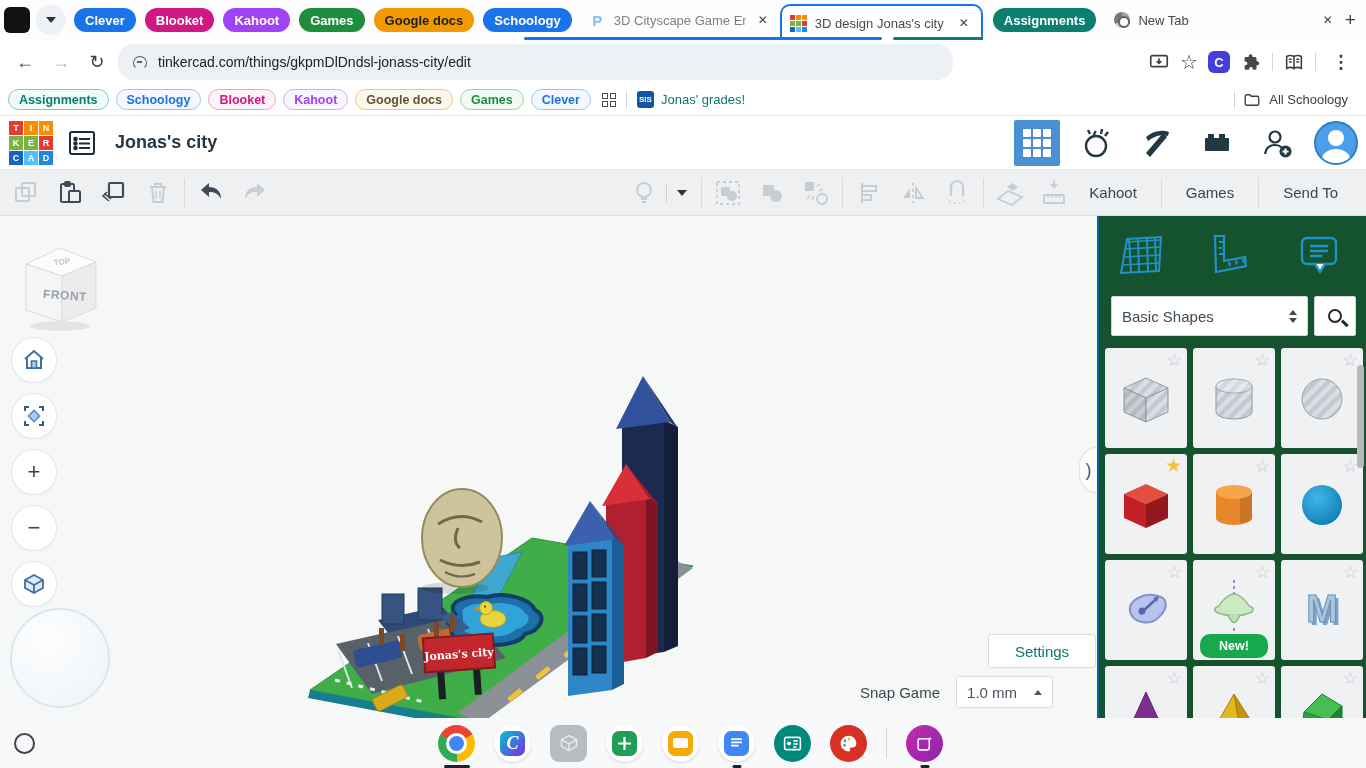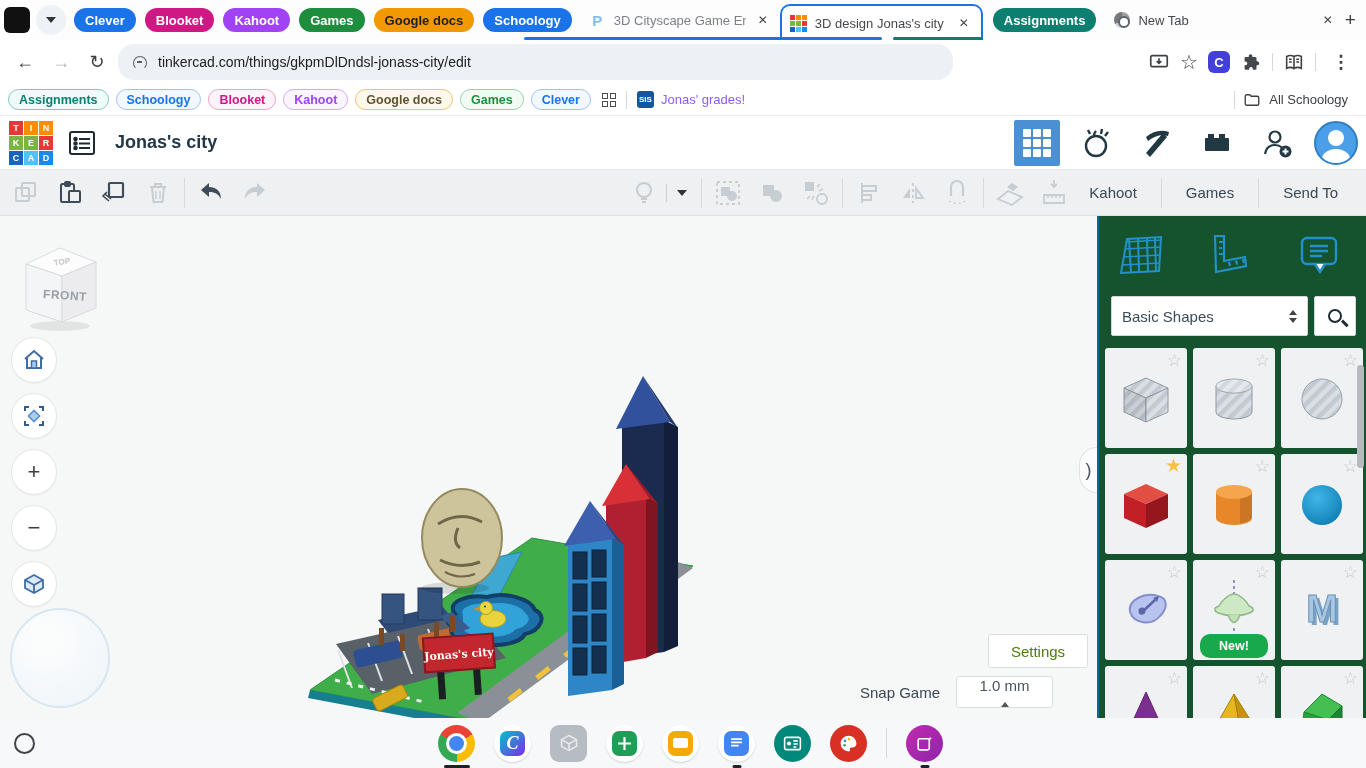--- a/index.html
+++ b/index.html
@@ -75,24 +75,24 @@
   svg.enf{fill:#3e4c59;stroke:none;}  svg.disf{fill:#c6cdd3;stroke:none;}
 
   
   .main{position:absolute;left:0;top:216px;width:1366px;height:502px;overflow:hidden;}
   .canvas{position:absolute;left:0;top:0;width:1097px;height:502px;background:#f6f7f7;}
   .scene{position:absolute;left:0;top:0;}
   .viewcube{position:absolute;left:14px;top:22px;}
   .navcol{position:absolute;left:12px;top:122px;display:flex;flex-direction:column;gap:12px;}
   .navbtn{width:44px;height:44px;border-radius:50%;background:#fff;box-shadow:0 0 0 1px #e4e7ea,0 1px 3px rgba(0,0,0,.08);display:flex;align-items:center;justify-content:center;font-size:22px;color:#3c4043;}
   .orbitball{position:absolute;left:10px;top:392px;width:100px;height:100px;border-radius:50%;border:2px solid #d3e4f0;background:radial-gradient(circle at 35% 30%,#ffffff 0%,#f2f7fb 70%,#e8f0f6 100%);opacity:.85;}
-  .settingsbtn{position:absolute;left:988px;top:418px;width:100px;height:34px;background:#fff;border:1px solid #dadde0;border-radius:3px;display:flex;align-items:center;justify-content:center;font-size:15px;color:#4d7c0f;}
+  .settingsbtn{position:absolute;left:988px;top:418px;width:108px;height:34px;background:#fff;border:1px solid #dadde0;border-radius:3px;display:flex;align-items:center;justify-content:center;font-size:15px;color:#0f766e;}
   .snaprow{position:absolute;left:860px;top:460px;display:flex;align-items:center;gap:16px;}
   .snaplbl{font-size:15px;color:#3c4650;}
-  .snapdd{width:97px;height:32px;background:#fff;border:1px solid #dadde0;border-radius:3px;display:flex;align-items:center;justify-content:space-between;padding:0 10px;font-size:15px;color:#4a5560;flex-direction:column;}
+  .snapdd{width:97px;height:32px;background:#fff;border:1px solid #dadde0;border-radius:3px;display:flex;align-items:center;justify-content:space-between;padding:0 10px;font-size:15px;color:#4a5560;}
   .car-up{width:0;height:0;border-left:4px solid transparent;border-right:4px solid transparent;border-bottom:5px solid #555;}
   .handle{position:absolute;left:1079px;top:231px;width:18px;height:46px;background:#fcfcfd;border:1px solid #e0e3e6;border-right:none;border-radius:23px 0 0 23px;display:flex;align-items:center;justify-content:center;font-size:18px;color:#4a5560;}
 
   
   .panel{position:absolute;left:1097px;top:0;width:269px;height:502px;background:#14532d;border-left:2px solid #0369a1;}
   .p-icons{display:flex;justify-content:space-between;padding:14px 22px 10px 16px;}
   .p-ic{width:50px;height:50px;display:flex;align-items:center;justify-content:center;}
   .p-controls{display:flex;gap:6px;padding:6px 10px 12px 12px;}
   .shapesel{flex:1;height:40px;background:#fff;border:1px solid #d2d7db;border-radius:2px;display:flex;align-items:center;justify-content:space-between;padding:0 10px;font-size:15px;color:#3c4b58;}
   .updown{display:flex;flex-direction:column;gap:3px;}
@@ -237,21 +237,21 @@
     <span class="bkpill" style="color:#1e8e3e;border-color:#94d2a5;background:#f2faf4">Games</span>
     <span class="bkpill" style="color:#1a73e8;border-color:#9dc2f2;background:#f3f8ff">Clever</span>
     <span class="appsgrid">
         <i></i>
         <i></i>
         <i></i>
         <i></i>
       </span>
     <span class="vsep"></span>
     <span class="sis">SIS</span>
-    <span style="color:#8b5cf6;font-size:13px">Jonas' grades!</span>
+    <span style="color:#0f766e;font-size:13px">Jonas' grades!</span>
     <div class="bk-right">
       <span class="vsep"></span>
       <svg width="18" height="18" viewBox="0 0 24 24" fill="none" stroke="#3c4043" stroke-width="1.8">
           <path d="M3 7a2 2 0 0 1 2-2h4l2 2h8a2 2 0 0 1 2 2v8a2 2 0 0 1-2 2H5a2 2 0 0 1-2-2z"></path>
         </svg>
       <span>All Schoology</span>
     </div>
   </div>
 
   <div class="tkhead">

